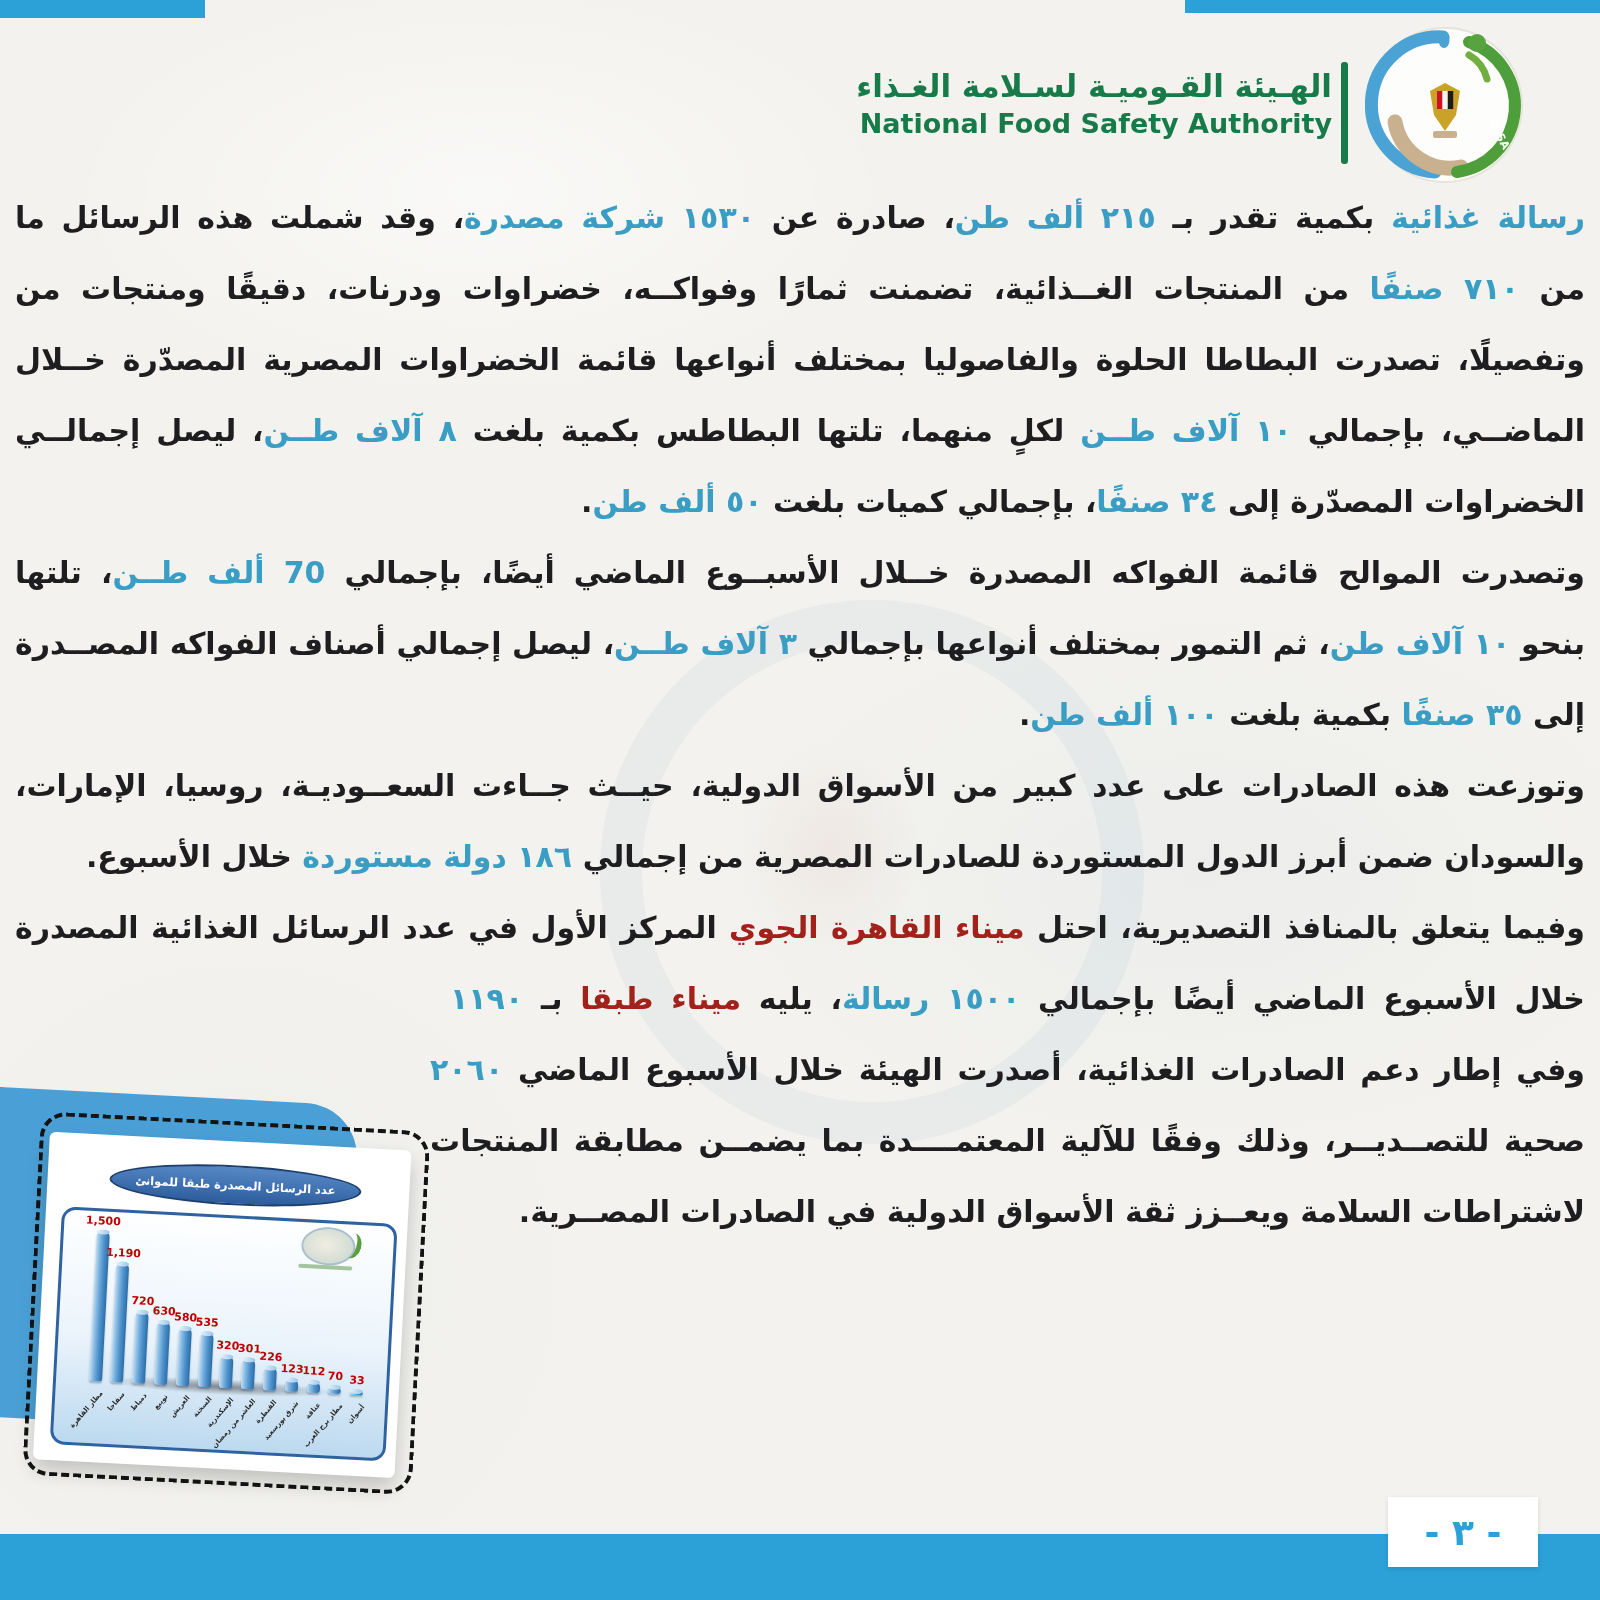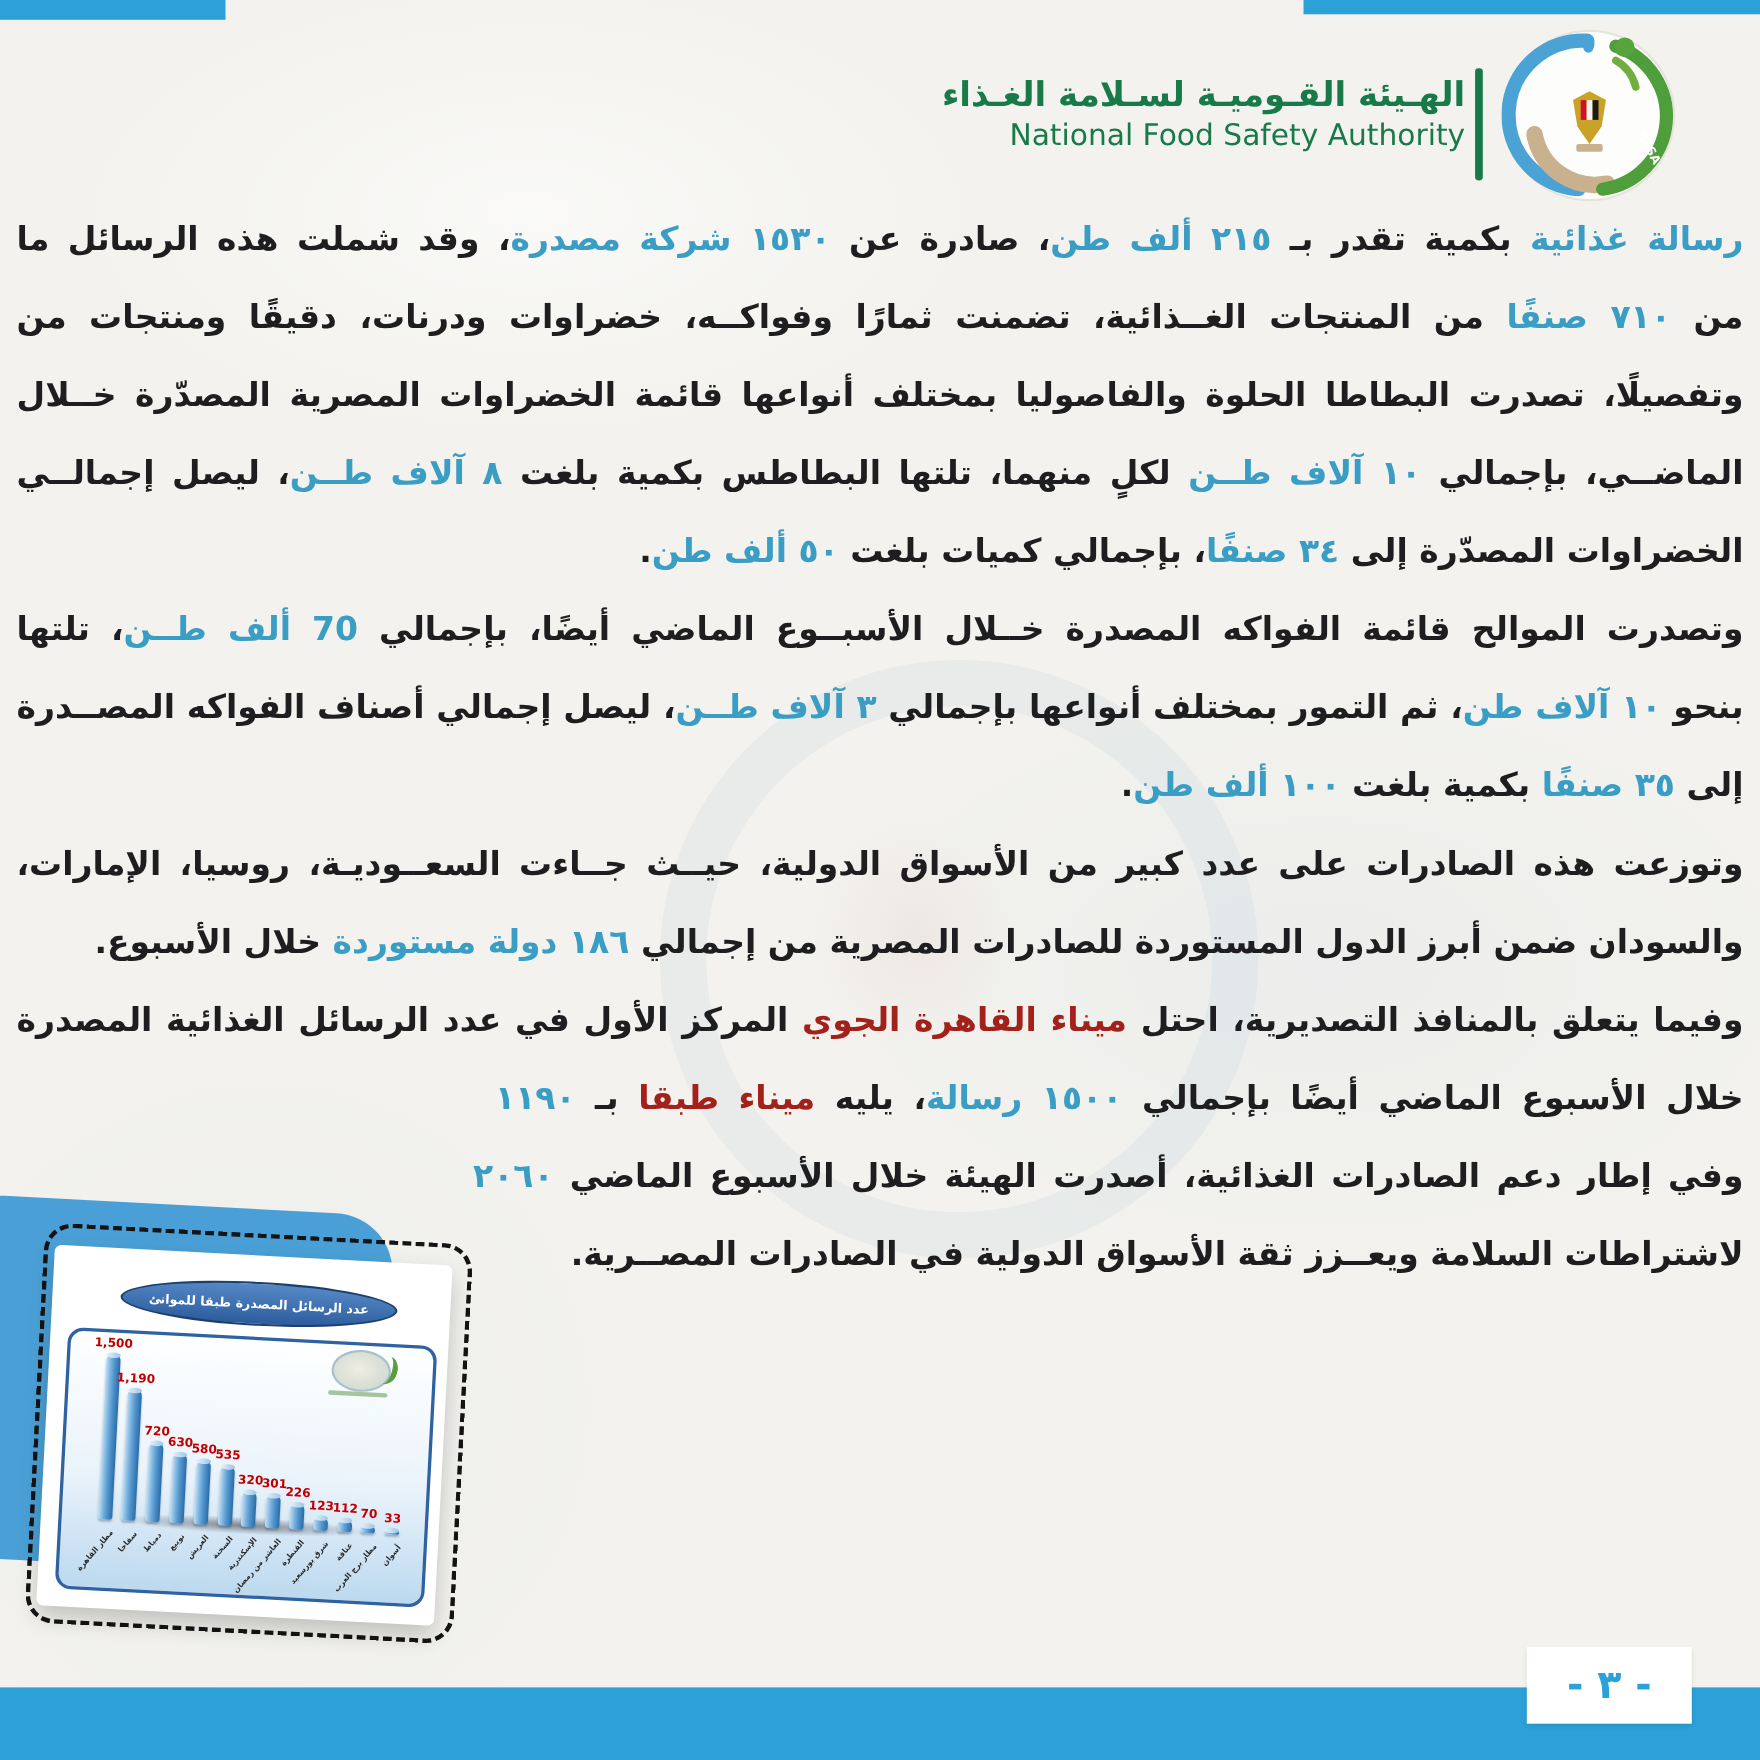--- a/index.html
+++ b/index.html
@@ -19,21 +19,21 @@
   .wm2{position:absolute;left:700px;top:700px;width:260px;height:300px;pointer-events:none;
     background:radial-gradient(50% 50% at 50% 50%, rgba(190,120,110,.08), rgba(190,120,110,0) 70%);}
 
   .topbar{position:absolute;top:0;height:18px;background:var(--blue);}
   .topbar.left{left:0;width:205px;}
   .topbar.right{left:1185px;width:415px;height:13px;}
 
   
   .hdr-names{position:absolute;right:268px;top:68px;text-align:right;direction:rtl;color:var(--green);}
   .hdr-ar{font-size:31px;font-weight:bold;letter-spacing:0;}
-  .hdr-en{font-size:27px;font-weight:normal;direction:ltr;margin-top:4px;}
+  .hdr-en{font-size:27px;font-weight:bold;direction:ltr;margin-top:4px;}
   .hdr-sep{position:absolute;right:252px;top:62px;width:7px;height:102px;background:var(--green);border-radius:3px;}
   .hdr-logo{position:absolute;right:75px;top:25px;width:160px;height:160px;}
 
   
   .article{position:absolute;left:15px;right:15px;top:182px;}
   .line{
     direction:rtl;display:block;height:71px;line-height:71px;
     font-size:30px;font-weight:bold;color:var(--dark);
     text-align:justify;text-align-last:right;white-space:nowrap;
   }
@@ -119,20 +119,21 @@
     <div class="line j"><span class="c-dark">الماضــي، بإجمالي </span><span class="c-teal">١٠ آلاف طــن </span><span class="c-dark">لكلٍ منهما، تلتها البطاطس بكمية بلغت </span><span class="c-teal">٨ آلاف طــن</span><span class="c-dark">، ليصل إجمالــي أصناف</span></div>
     <div class="line"><span class="c-dark">الخضراوات المصدّرة إلى </span><span class="c-teal">٣٤ صنفًا</span><span class="c-dark">، بإجمالي كميات بلغت </span><span class="c-teal">٥٠ ألف طن</span><span class="c-dark">.</span></div>
     <div class="line j"><span class="c-dark">وتصدرت الموالح قائمة الفواكه المصدرة خــلال الأسبــوع الماضي أيضًا، بإجمالي </span><span class="c-teal">70 ألف طــن</span><span class="c-dark">، تلتها الفـراولة</span></div>
     <div class="line j"><span class="c-dark">بنحو </span><span class="c-teal">١٠ آلاف طن</span><span class="c-dark">، ثم التمور بمختلف أنواعها بإجمالي </span><span class="c-teal">٣ آلاف طــن</span><span class="c-dark">، ليصل إجمالي أصناف الفواكه المصــدرة</span></div>
     <div class="line"><span class="c-dark">إلى </span><span class="c-teal">٣٥ صنفًا </span><span class="c-dark">بكمية بلغت </span><span class="c-teal">١٠٠ ألف طن</span><span class="c-dark">.</span></div>
     <div class="line j"><span class="c-dark">وتوزعت هذه الصادرات على عدد كبير من الأسواق الدولية، حيــث جــاءت السعــوديـة، روسيا، الإمارات، هولندا</span></div>
     <div class="line"><span class="c-dark">والسودان ضمن أبرز الدول المستوردة للصادرات المصرية من إجمالي </span><span class="c-teal">١٨٦ دولة مستوردة </span><span class="c-dark">خلال الأسبوع.</span></div>
     <div class="line j"><span class="c-dark">وفيما يتعلق بالمنافذ التصديرية، احتل </span><span class="c-red">ميناء القاهرة الجوي </span><span class="c-dark">المركز الأول في عدد الرسائل الغذائية المصدرة منه</span></div>
     <div class="line j n1"><span class="c-dark">خلال الأسبوع الماضي أيضًا بإجمالي </span><span class="c-teal">١٥٠٠ رسالة</span><span class="c-dark">، يليه </span><span class="c-red">ميناء طبقا </span><span class="c-dark">بـ </span><span class="c-teal">١١٩٠ رسالة</span></div>
     <div class="line j n2"><span class="c-dark">وفي إطار دعم الصادرات الغذائية، أصدرت الهيئة خلال الأسبوع الماضي </span><span class="c-teal">٢٠٦٠ شهادة</span></div>
+    <div class="line j n2"><span class="c-dark">صحية للتصــديــر، وذلك وفقًا للآلية المعتمــــدة بما يضمــن مطابقة المنتجات</span></div>
     <div class="line n2"><span class="c-dark">لاشتراطات السلامة ويعــزز ثقة الأسواق الدولية في الصادرات المصــرية.</span></div>
   </div>
 
 <div class="chart-group">
   <div class="chart-blob"></div>
   <div class="chart-dash"></div>
   <div class="chart-card">
     <div class="chart-oval">
       <span>عدد الرسائل المصدرة طبقا للموانئ</span>
     </div>

